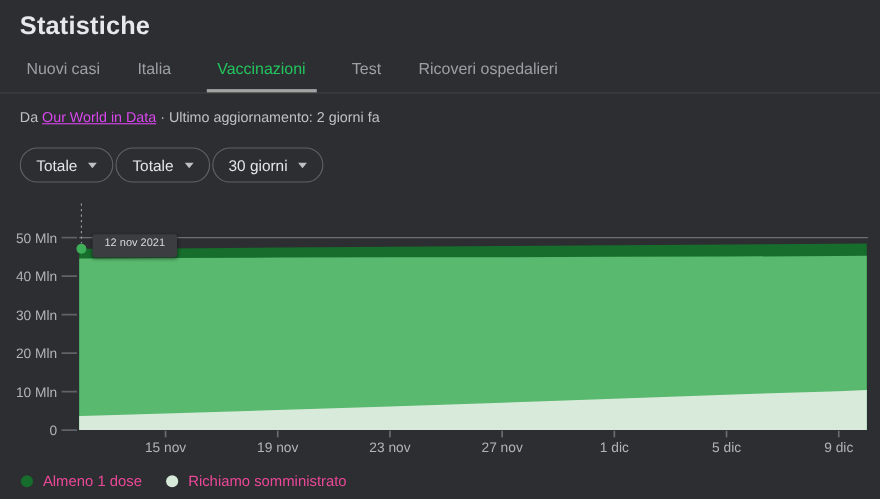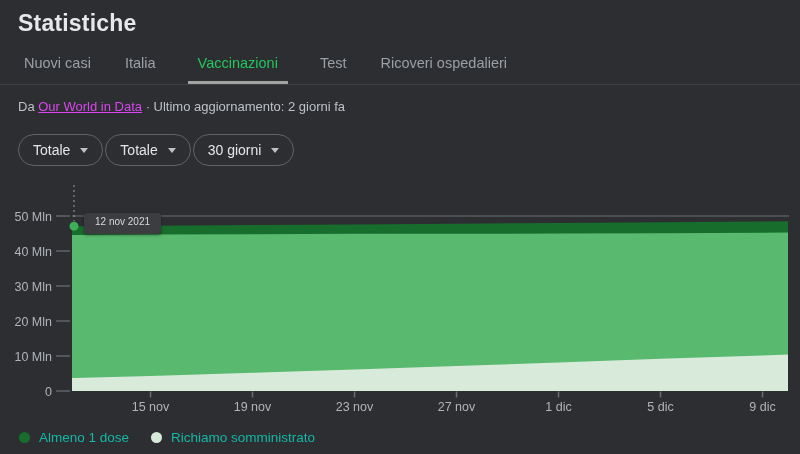--- a/index.html
+++ b/index.html
@@ -40,21 +40,21 @@
     background:#3b3d40; color:#d7d9dc; font-size:10px;
     padding:3px 11px 0; border-radius:3px;
     box-shadow:0 1px 3px rgba(0,0,0,.45);
     white-space:nowrap;
     margin-top:24px;
   }
 
   .legend { position:absolute; left:19px; top:430px; display:flex; align-items:center; gap:22px; }
   .legend-item { display:flex; align-items:center; gap:9px; }
   .legend-dot { width:11px; height:11px; border-radius:50%; flex:none; }
-  .legend-label { font-size:13.5px; color:#14b8a6; }
+  .legend-label { font-size:13.5px; color:#ec4899; }
 </style>
 </head>
 <body>
 
 <div class="page-header">
   <div class="page-title">Statistiche</div>
 </div>
 
 <div class="tabs">
   <div class="tab">Nuovi casi</div>

